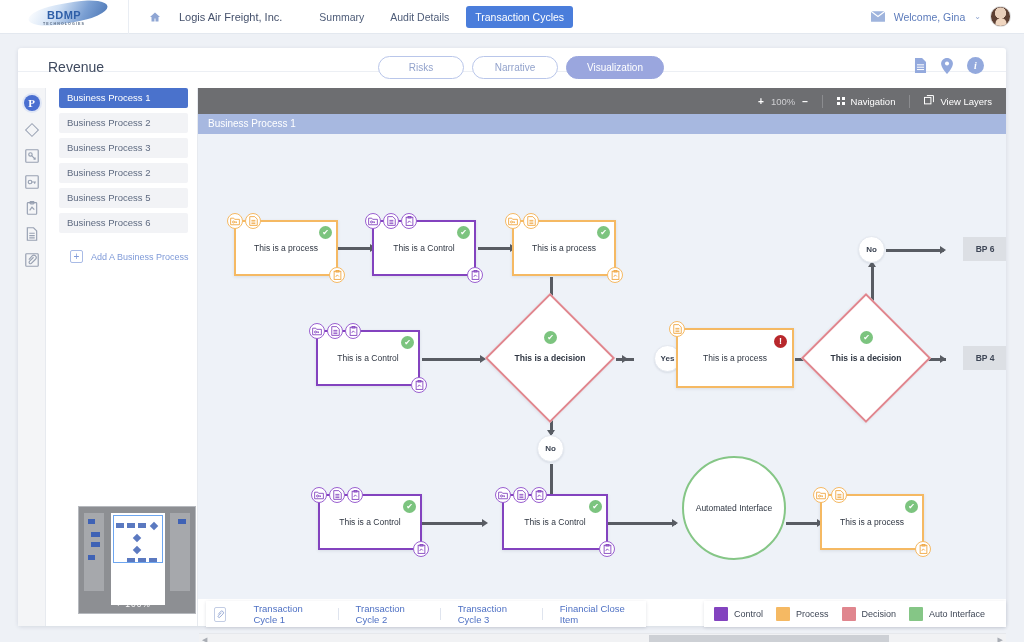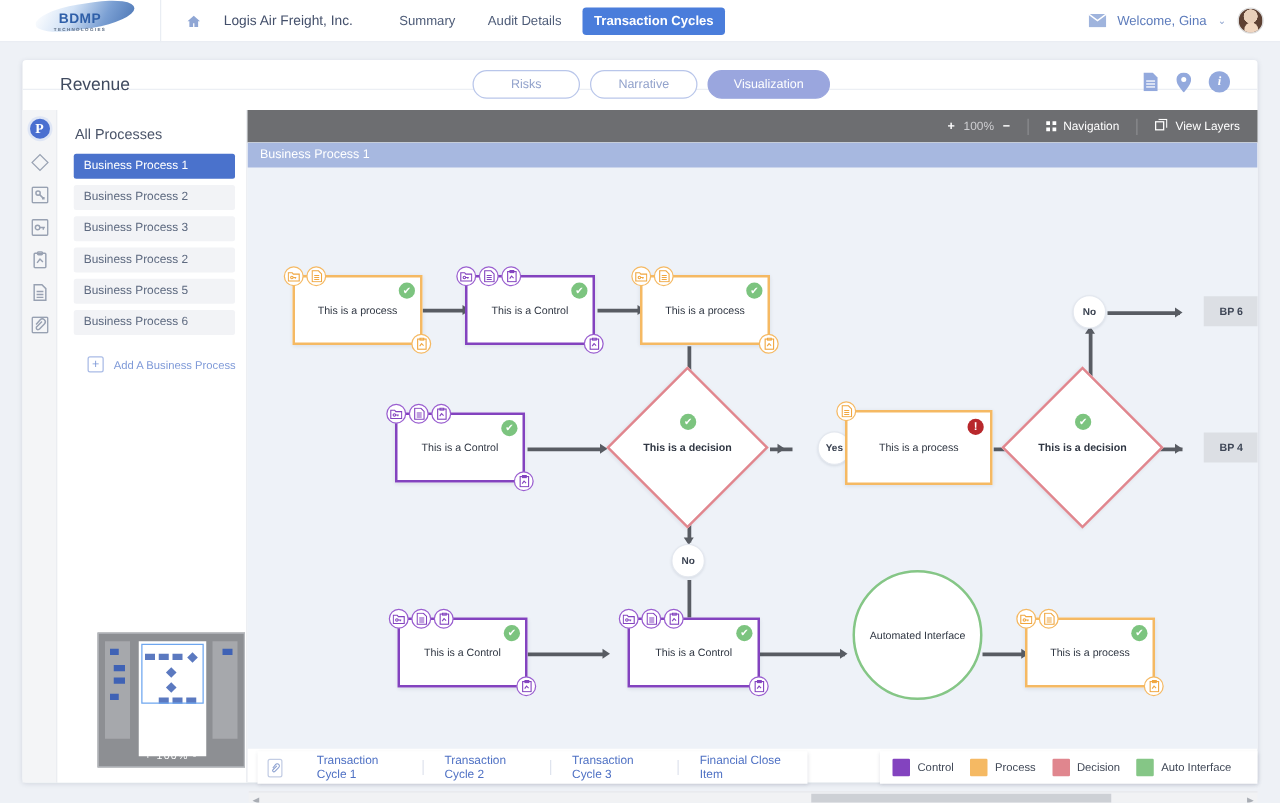--- a/index.html
+++ b/index.html
@@ -28,21 +28,21 @@
   .logo-text { position: relative; z-index: 2; text-align: center; margin-top: 4px; }
   .logo-main { font-size: 11px; font-weight: bold; color: #2f5fa8; letter-spacing: .4px; line-height: 11px; }
   .logo-sub { font-size: 3.6px; font-weight: bold; color: #5a6b82; letter-spacing: 1.1px; line-height: 6px; }
   .topbar-sep { width: 1px; height: 34px; background: #e9edf3; }
   .home-icon { margin-left: 20px; color: #8fa6d4; display: flex; align-items: center; }
   .company { margin-left: 18px; font-size: 11px; color: #44506b; }
   .nav-links { display: flex; align-items: center; margin-left: 28px; gap: 8px; }
   .nav-link {
     font-size: 10.5px; color: #4e5c78; padding: 5px 9px; border-radius: 3px; white-space: nowrap;
   }
-  .nav-link.active { background: #4a7ddb; color: #ffffff; font-weight: 700; }
+  .nav-link.active { background: #4a7ddb; color: #ffffff; font-weight: 400; }
   .topbar-right { margin-left: auto; display: flex; align-items: center; gap: 9px; padding-right: 13px; }
   .mail-icon { color: #9fb4dd; display: flex; }
   .welcome { font-size: 10.5px; color: #5c7bbb; }
   .caret-down { font-size: 8px; color: #8ea4cf; }
   .avatar {
     width: 21px; height: 21px; border-radius: 50%;
     background: radial-gradient(circle at 50% 32%, #e8cfba 0 34%, #5d4033 36% 100%);
     border: 1px solid #ddd; overflow: hidden; position: relative;
   }
   .avatar::after {
@@ -328,21 +328,20 @@
       </div>
       <div class="rail-ico">
         <svg width="14" height="14" viewBox="0 0 18 18" fill="none" stroke="currentColor" stroke-width="1.5">
             <rect x="1" y="1" width="16" height="16" rx="1"></rect>
             <path d="M11 5.5l-5 5a1.8 1.8 0 102.5 2.5l5-5a3 3 0 10-4.3-4.3L5 8.5"></path>
           </svg>
       </div>
     </div>
 
     <div class="sidebar">
-      <div class="sb-title">All Processes</div>
       <div class="sb-item active">Business Process 1</div>
       <div class="sb-item">Business Process 2</div>
       <div class="sb-item">Business Process 3</div>
       <div class="sb-item">Business Process 2</div>
       <div class="sb-item">Business Process 5</div>
       <div class="sb-item">Business Process 6</div>
       <div class="sb-add">
         <div class="sb-add-box">+</div>
         <div class="sb-add-label">Add A Business Process</div>
       </div>

